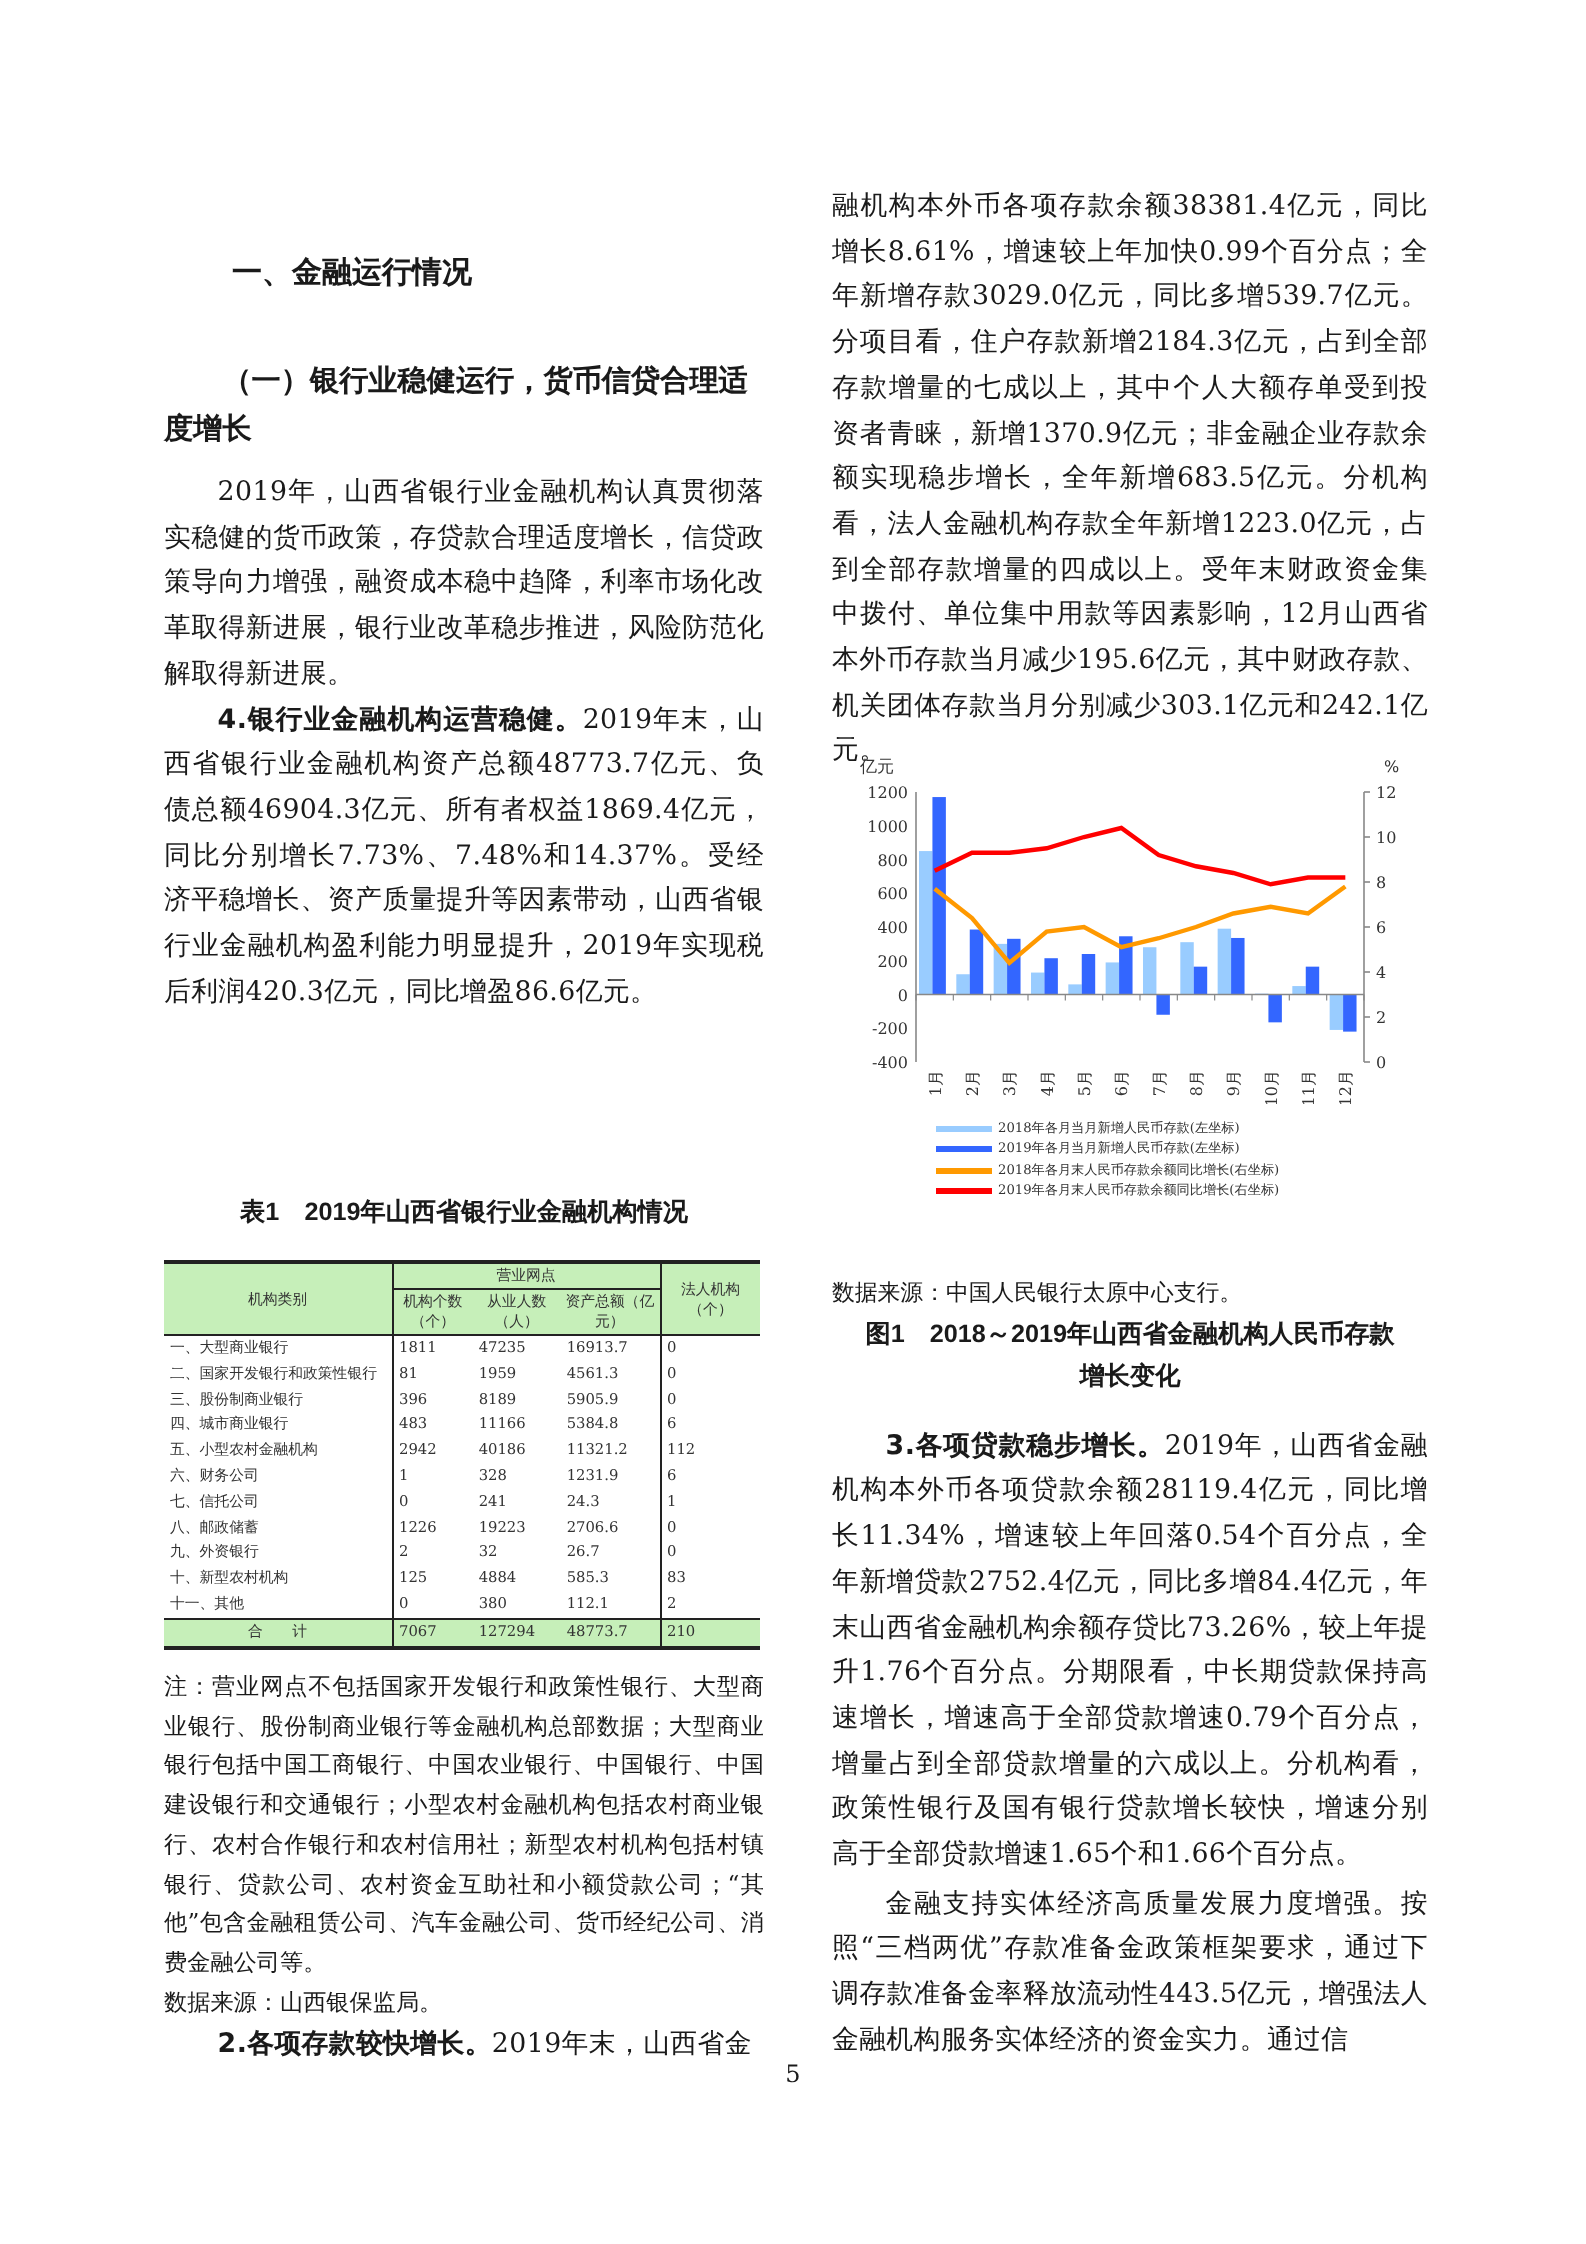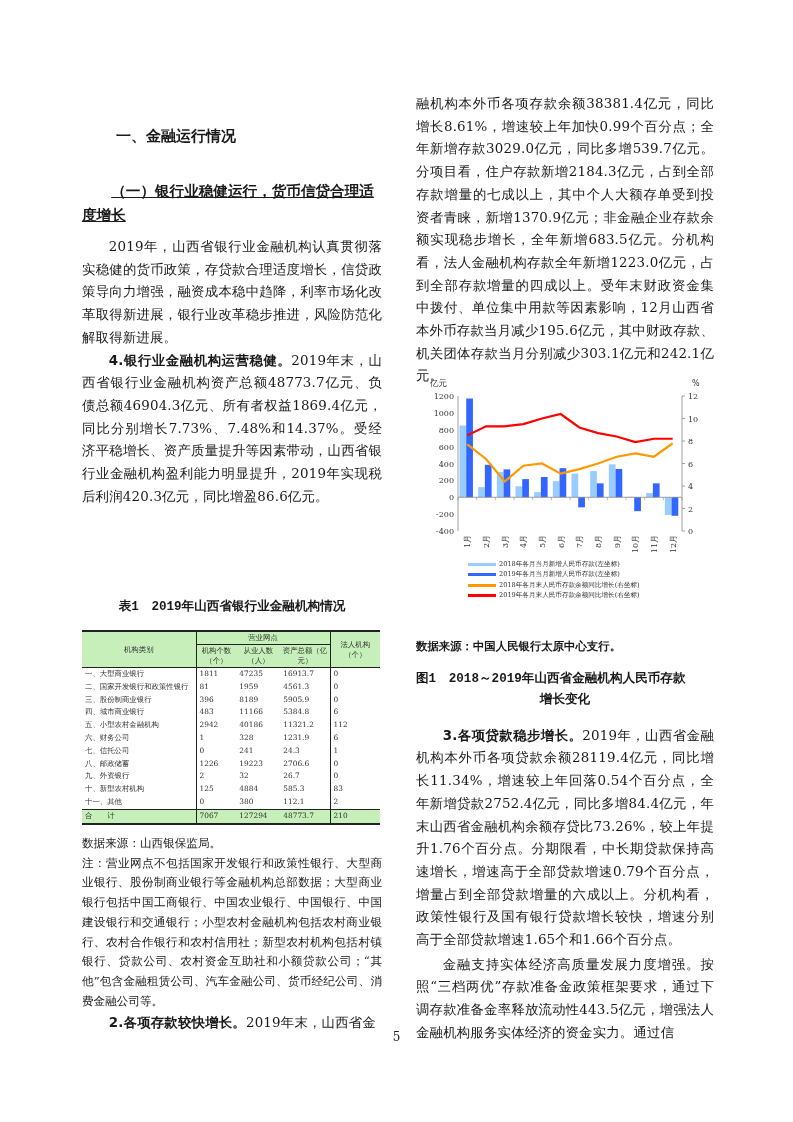--- a/index.html
+++ b/index.html
@@ -4,23 +4,23 @@
 <style>
   * { margin:0; padding:0; box-sizing:border-box; }
   html, body { width:793px; height:1122px; background:#ffffff; overflow:hidden; }
   body { position:relative; font-family:"DejaVu Serif", "Liberation Serif", serif; color:#1a1a1a; }
   .col { position:absolute; top:0; }
   .left { left:82px; width:300px; }
   .right { left:416px; width:298px; }
   .p { font-size:13.4px; line-height:22.7px; text-align:justify; letter-spacing:0.2px; }
   .indent { text-indent:2em; }
   .h1 { position:absolute; left:116px; top:127px; font-family:"DejaVu Sans", sans-serif; font-weight:bold; font-size:15px; }
-  .h2 { font-family:"DejaVu Sans", sans-serif; font-weight:bold; font-size:14.6px; line-height:24px;text-decoration:underline; }
+  .h2 { font-family:"DejaVu Sans", sans-serif; font-weight:bold; font-size:14.6px; line-height:24px; }
   .bold { font-weight:bold; font-family:"DejaVu Sans", sans-serif; }
-  .caption { font-family:Liberation Mono, monospace; font-weight:bold; font-size:12.6px; text-align:center; }
+  .caption { font-family:Liberation Sans, sans-serif; font-weight:bold; font-size:12.6px; text-align:center; }
   .note { font-size:11.6px; line-height:19.7px; text-align:justify; }
   table.t1 { border-collapse:collapse; width:298px; font-size:7.4px; font-family:"DejaVu Serif", serif; }
   table.t1 th { background:#c6efb9; font-weight:normal; color:#333; text-align:center; padding:1px 0; line-height:10px; }
   table.t1 td { padding:0 3px; line-height:12.8px; color:#333; }
   table.t1 td.num { }
   table.t1 tr.total td { background:#c6efb9; }
   .page-num { position:absolute; left:0; width:793px; top:1030px; text-align:center; font-size:12px; }
   .legend-row { display:flex; align-items:center; font-size:6.6px; color:#333; height:10.5px; }
   .legend-swatch { width:28px; height:3px; margin-right:3px; }
 </style>
@@ -123,33 +123,33 @@
           <td class="num" style="border-left: 1px solid rgb(34, 34, 34); vertical-align: bottom;">83</td>
         </tr>
         <tr>
           <td style="border-right: 1px solid rgb(34, 34, 34);">十一、其他</td>
           <td class="num">0</td>
           <td class="num">380</td>
           <td class="num">112.1</td>
           <td class="num" style="border-left: 1px solid rgb(34, 34, 34); vertical-align: bottom;">2</td>
         </tr>
         <tr class="total" style="border-top: 1px solid rgb(34, 34, 34); border-bottom: 2px solid rgb(34, 34, 34);">
-          <td style="border-right: 1px solid rgb(34, 34, 34); text-align: left;">合　　计</td>
+          <td style="border-right: 1px solid rgb(34, 34, 34); text-align: center;">合　　计</td>
           <td class="num">7067</td>
           <td class="num">127294</td>
           <td class="num">48773.7</td>
           <td class="num" style="border-left: 1px solid rgb(34, 34, 34); vertical-align: bottom;">210</td>
         </tr>
       </tbody>
   </table>
 </div>
 
 <div class="col left" style="top:834px;">
+  <p class="note">注：营业网点不包括国家开发银行和政策性银行、大型商业银行、股份制商业银行等金融机构总部数据；大型商业银行包括中国工商银行、中国农业银行、中国银行、中国建设银行和交通银行；小型农村金融机构包括农村商业银行、农村合作银行和农村信用社；新型农村机构包括村镇银行、贷款公司、农村资金互助社和小额贷款公司；“其他”包含金融租赁公司、汽车金融公司、货币经纪公司、消费金融公司等。</p>
   <p class="note">数据来源：山西银保监局。</p>
-  <p class="note">注：营业网点不包括国家开发银行和政策性银行、大型商业银行、股份制商业银行等金融机构总部数据；大型商业银行包括中国工商银行、中国农业银行、中国银行、中国建设银行和交通银行；小型农村金融机构包括农村商业银行、农村合作银行和农村信用社；新型农村机构包括村镇银行、贷款公司、农村资金互助社和小额贷款公司；“其他”包含金融租赁公司、汽车金融公司、货币经纪公司、消费金融公司等。</p>
   <p class="p indent" style="margin-top:1px;"><span class="bold">2.各项存款较快增长。</span><span>2019年末，山西省金</span></p>
 </div>
 
 <div class="col right" style="top:93px;">
   <p class="p">融机构本外币各项存款余额38381.4亿元，同比增长8.61%，增速较上年加快0.99个百分点；全年新增存款3029.0亿元，同比多增539.7亿元。分项目看，住户存款新增2184.3亿元，占到全部存款增量的七成以上，其中个人大额存单受到投资者青睐，新增1370.9亿元；非金融企业存款余额实现稳步增长，全年新增683.5亿元。分机构看，法人金融机构存款全年新增1223.0亿元，占到全部存款增量的四成以上。受年末财政资金集中拨付、单位集中用款等因素影响，12月山西省本外币存款当月减少195.6亿元，其中财政存款、机关团体存款当月分别减少303.1亿元和242.1亿元。</p>
 </div>
 
 <div style="position:absolute; left:420px; top:372px; width:300px; height:245px;">
   <svg id="chart" width="300" height="180" viewBox="0 0 300 180">
       <text x="10" y="14" font-size="8.5" font-family="DejaVu Sans, sans-serif" fill="#333">亿元</text>
@@ -246,20 +246,20 @@
         <span>2018年各月末人民币存款余额同比增长(右坐标)</span>
       </div>
       <div class="legend-row">
         <span class="legend-swatch" style="background: rgb(255, 0, 0);"></span>
         <span>2019年各月末人民币存款余额同比增长(右坐标)</span>
       </div>
     </div>
 </div>
 
 <div class="col right" style="top:637px;">
-  <p class="note" style="font-size:11.4px;font-weight:bold;">数据来源：中国人民银行太原中心支行。</p>
-  <p class="caption" style="margin-top:12px; line-height:21px; text-align:left;">图1　2018～2019年山西省金融机构人民币存款</p>
+  <p class="note" style="font-size:11.4px;">数据来源：中国人民银行太原中心支行。</p>
+  <p class="caption" style="margin-top:0; line-height:21px; text-align:center;">图1　2018～2019年山西省金融机构人民币存款</p>
   <p class="caption" style="line-height:21px;">增长变化</p>
   <p class="p indent" style="margin-top:14px;"><span class="bold">3.各项贷款稳步增长。</span><span>2019年，山西省金融机构本外币各项贷款余额28119.4亿元，同比增长11.34%，增速较上年回落0.54个百分点，全年新增贷款2752.4亿元，同比多增84.4亿元，年末山西省金融机构余额存贷比73.26%，较上年提升1.76个百分点。分期限看，中长期贷款保持高速增长，增速高于全部贷款增速0.79个百分点，增量占到全部贷款增量的六成以上。分机构看，政策性银行及国有银行贷款增长较快，增速分别高于全部贷款增速1.65个和1.66个百分点。</span></p>
   <p class="p indent" style="margin-top:2px;">金融支持实体经济高质量发展力度增强。按照“三档两优”存款准备金政策框架要求，通过下调存款准备金率释放流动性443.5亿元，增强法人金融机构服务实体经济的资金实力。通过信</p>
 </div>
 
 <div class="page-num">5</div>
 
 </body></html>

